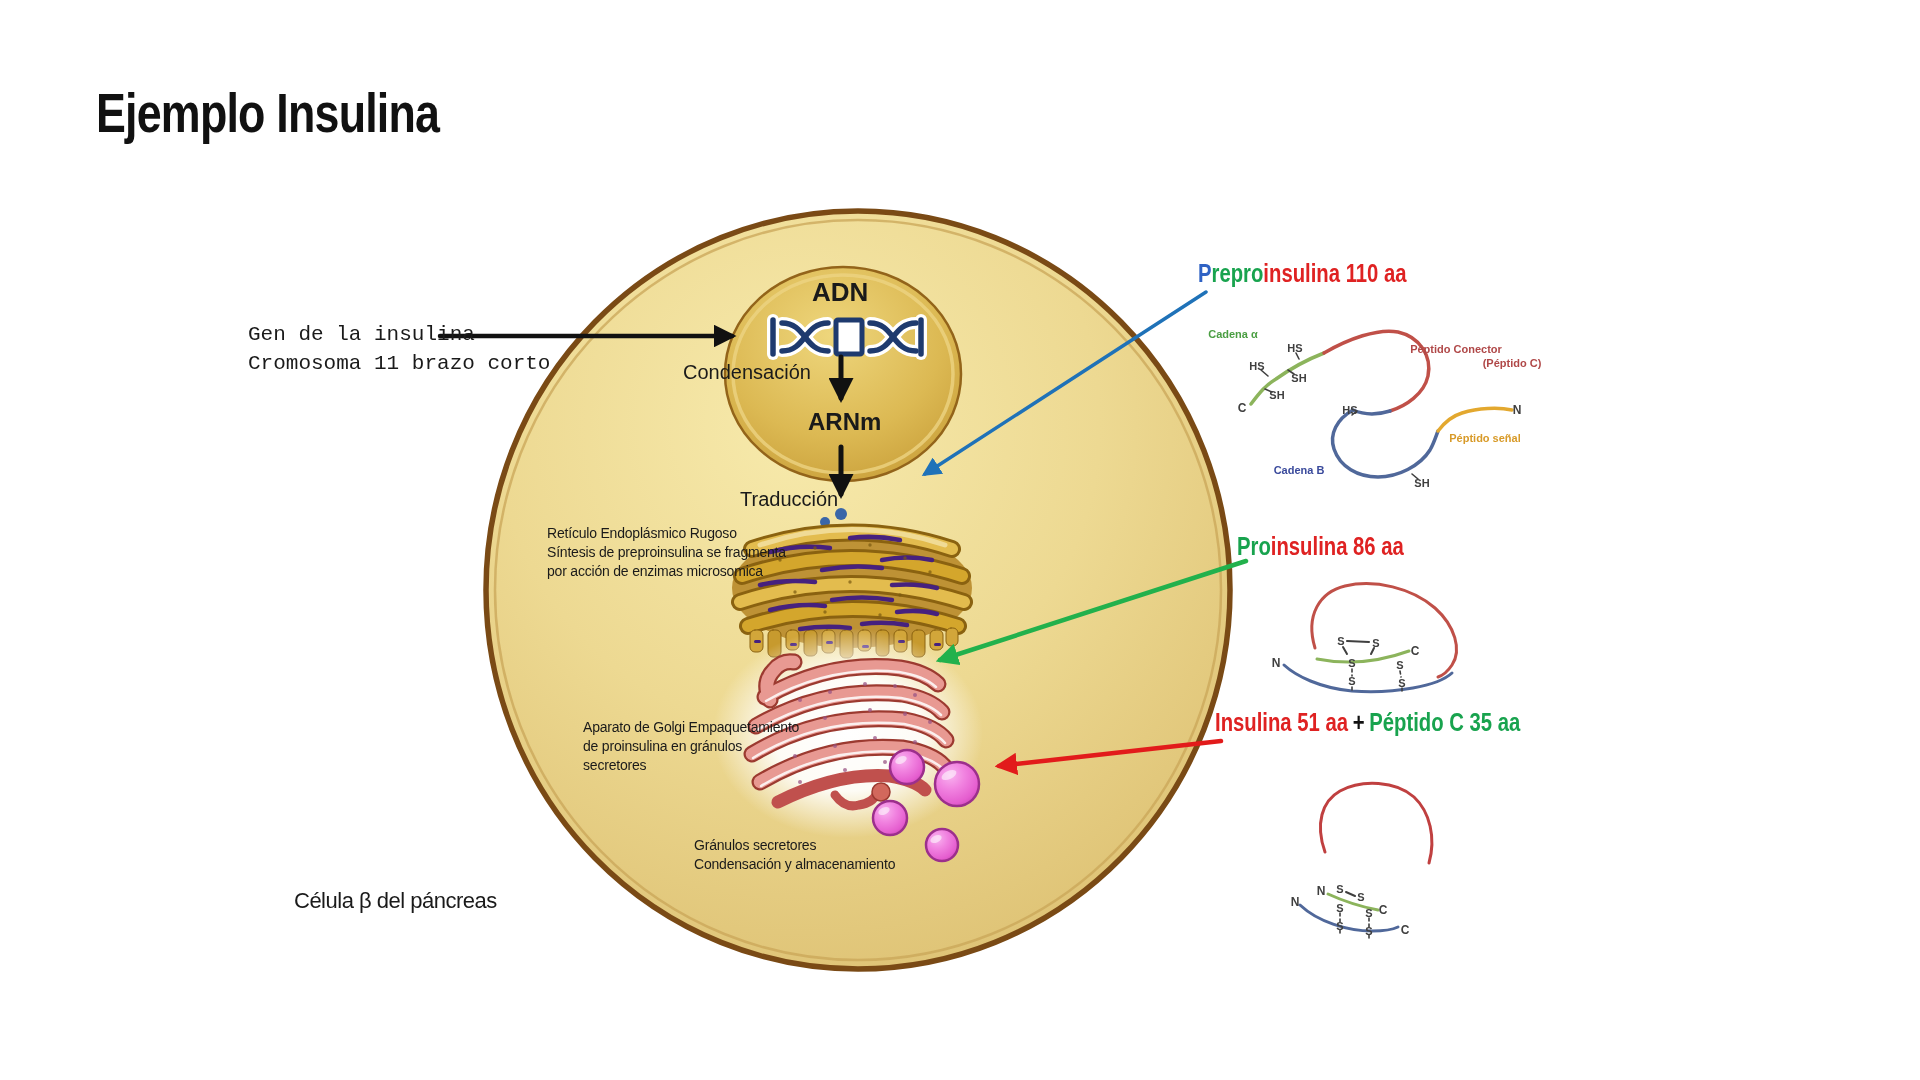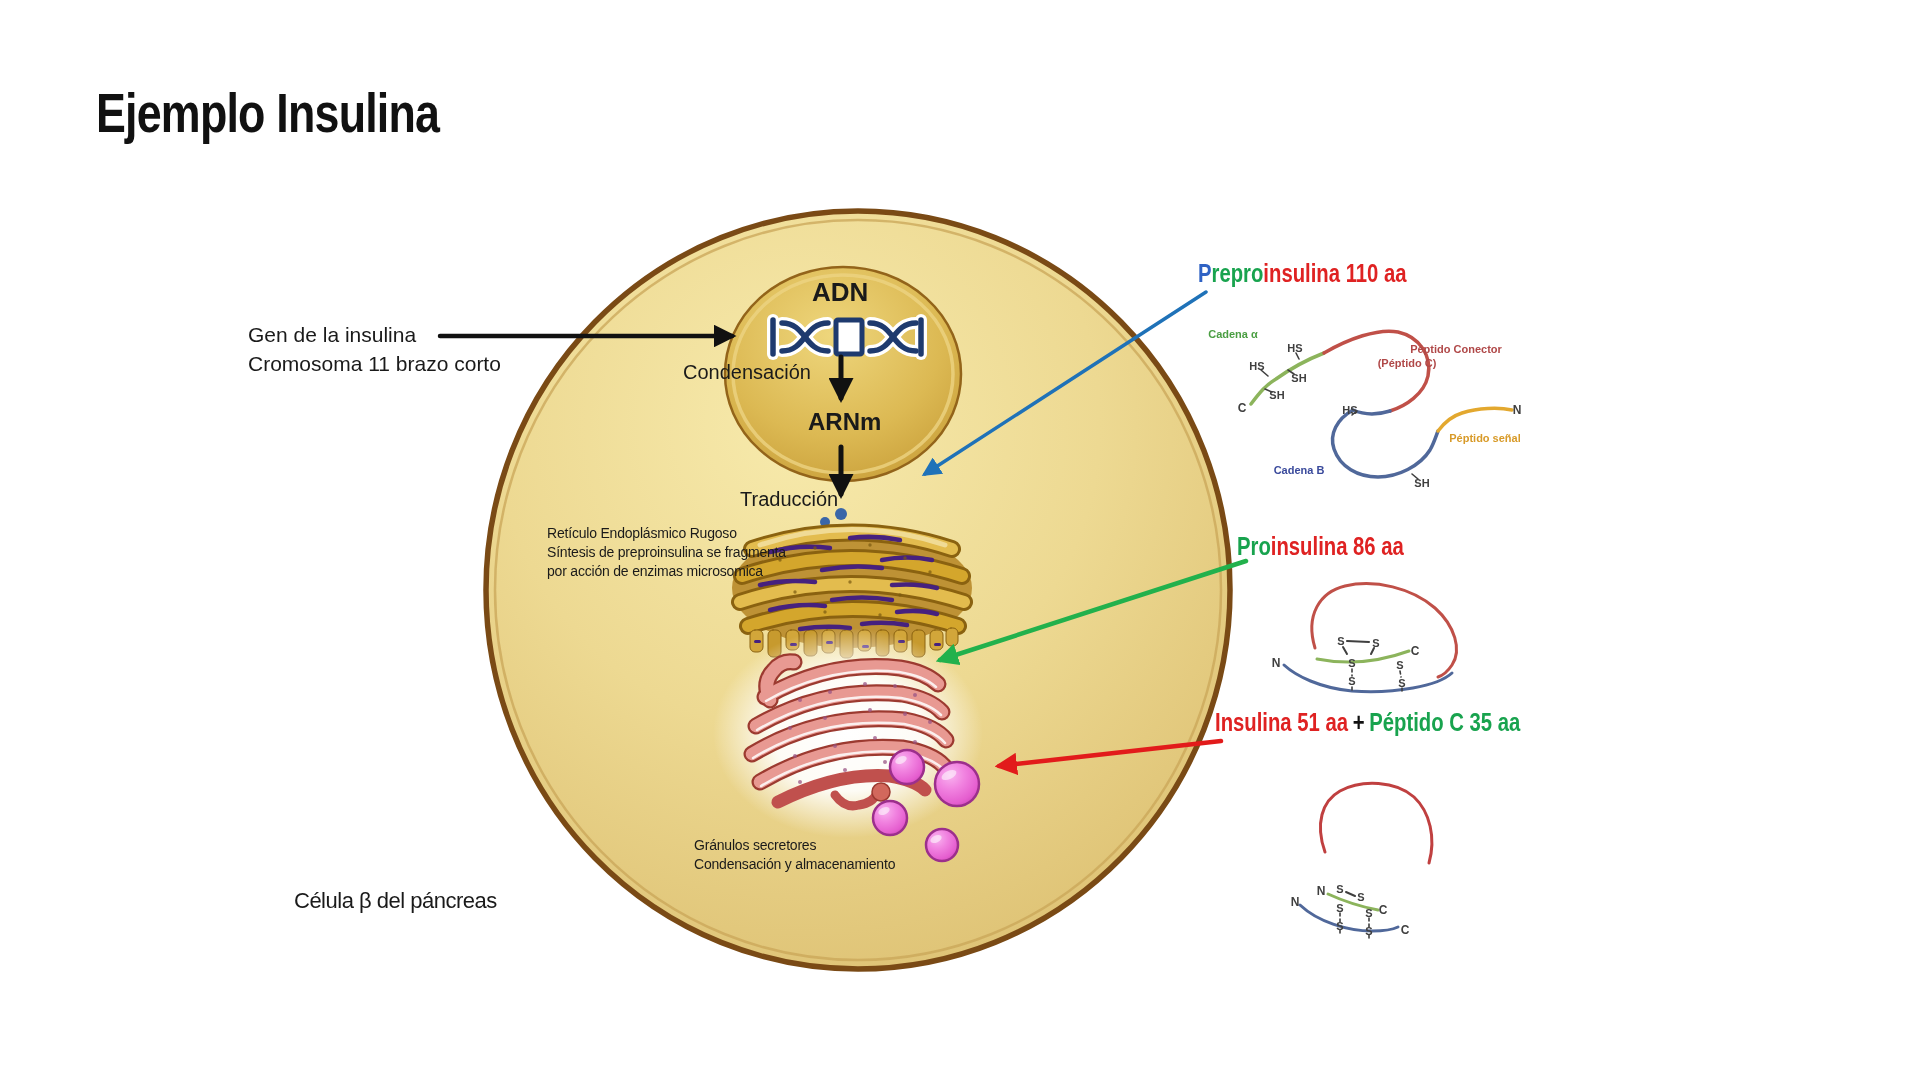--- a/index.html
+++ b/index.html
@@ -1,20 +1,20 @@
 <!DOCTYPE html>
 <html><head>
 <meta charset="utf-8">
 <style>
   html,body{margin:0;padding:0;background:#fff;}
   .page{position:relative;width:1920px;height:1080px;background:#ffffff;overflow:hidden;font-family:"Liberation Sans",sans-serif;}
   svg.canvas{position:absolute;left:0;top:0;width:1920px;height:1080px;}
   .title{position:absolute;left:96px;top:80px;font-weight:bold;font-size:56px;color:#111;transform:scaleX(0.8);transform-origin:left top;letter-spacing:-1px;white-space:nowrap;}
   .lbl{position:absolute;color:#1a1a1a;white-space:nowrap;}
-  .gene{font-size:21px;line-height:29px;}
+  .gene{font-size:21px;line-height:29px;font-family:Liberation Mono, monospace;}
   .small{font-size:14px;line-height:19px;letter-spacing:-0.2px;margin-left:31px;}
   .nuc-big{font-weight:bold;font-size:26px;}
   .nuc-med{font-size:20px;}
   .cellcap{font-weight:normal;font-size:22px;letter-spacing:-0.5px;}
   .rlabel{position:absolute;font-weight:bold;font-size:26px;transform:scaleX(0.78);transform-origin:left top;white-space:nowrap;}
   .c-blue{color:#2f62c4}.c-green{color:#18a34e}.c-red{color:#df2222}.c-black{color:#111}
   .plus{margin:0 6px;}
   .tl{position:absolute;font-weight:bold;font-size:11px;color:#3f3f3f;transform:translate(-50%,-50%);white-space:nowrap;}
   .tl2{font-size:12px;}
   .tg{color:#4a9e42}.tn{color:#3a4a9c}.tr{color:#b04848}.to{color:#d89a28}
@@ -290,41 +290,46 @@
 <div class="lbl nuc-big" style="left:808px;top:408px;font-size:24px">ARNm</div>
 <div class="lbl nuc-med" style="left:740px;top:488px">Traducción</div>
 
 <div class="lbl small" style="left:516px;top:524px">
   <div>Retículo Endoplásmico Rugoso</div>
   <div>Síntesis de preproinsulina se fragmenta</div>
   <div>por acción de enzimas microsomica</div>
 </div>
 
 
+<div class="lbl small" style="left:552px;top:718px">
+  <div>Aparato de Golgi Empaquetamiento</div>
+  <div>de proinsulina en gránulos</div>
+  <div>secretores</div>
+</div>
 
 <div class="lbl small" style="left:663px;top:836px">
   <div>Gránulos secretores</div>
   <div>Condensación y almacenamiento</div>
 </div>
 
 <div class="lbl cellcap" style="left:294px;top:888px">Célula β del páncreas</div>
 
 <div class="rlabel" style="left:1198px;top:258px">
   <span class="c-blue">P</span><span class="c-green">repro</span><span class="c-red">insulina 110 aa</span>
 </div>
 <div class="rlabel" style="left:1237px;top:531px">
   <span class="c-green">Pro</span><span class="c-red">insulina 86 aa</span>
 </div>
 <div class="rlabel" style="left:1215px;top:707px">
   <span class="c-red">Insulina 51 aa</span><span class="c-black plus">+</span><span class="c-green">Péptido C 35 aa</span>
 </div>
 
 <div class="tl tg" style="left:1233px;top:334px">Cadena α</div>
 <div class="tl tr" style="left:1456px;top:349px">Péptido Conector</div>
-<div class="tl tr" style="left:1407px;top:363px">(Péptido C)</div>
+<div class="tl tr" style="left:1512px;top:363px">(Péptido C)</div>
 <div class="tl to" style="left:1485px;top:438px">Péptido señal</div>
 <div class="tl tn" style="left:1299px;top:470px">Cadena B</div>
 <div class="tl" style="left:1257px;top:366px">HS</div>
 <div class="tl" style="left:1295px;top:348px">HS</div>
 <div class="tl" style="left:1299px;top:378px">SH</div>
 <div class="tl" style="left:1277px;top:395px">SH</div>
 <div class="tl" style="left:1350px;top:410px">HS</div>
 <div class="tl" style="left:1422px;top:483px">SH</div>
 <div class="tl tl2" style="left:1242px;top:408px">C</div>
 <div class="tl tl2" style="left:1517px;top:410px">N</div>

